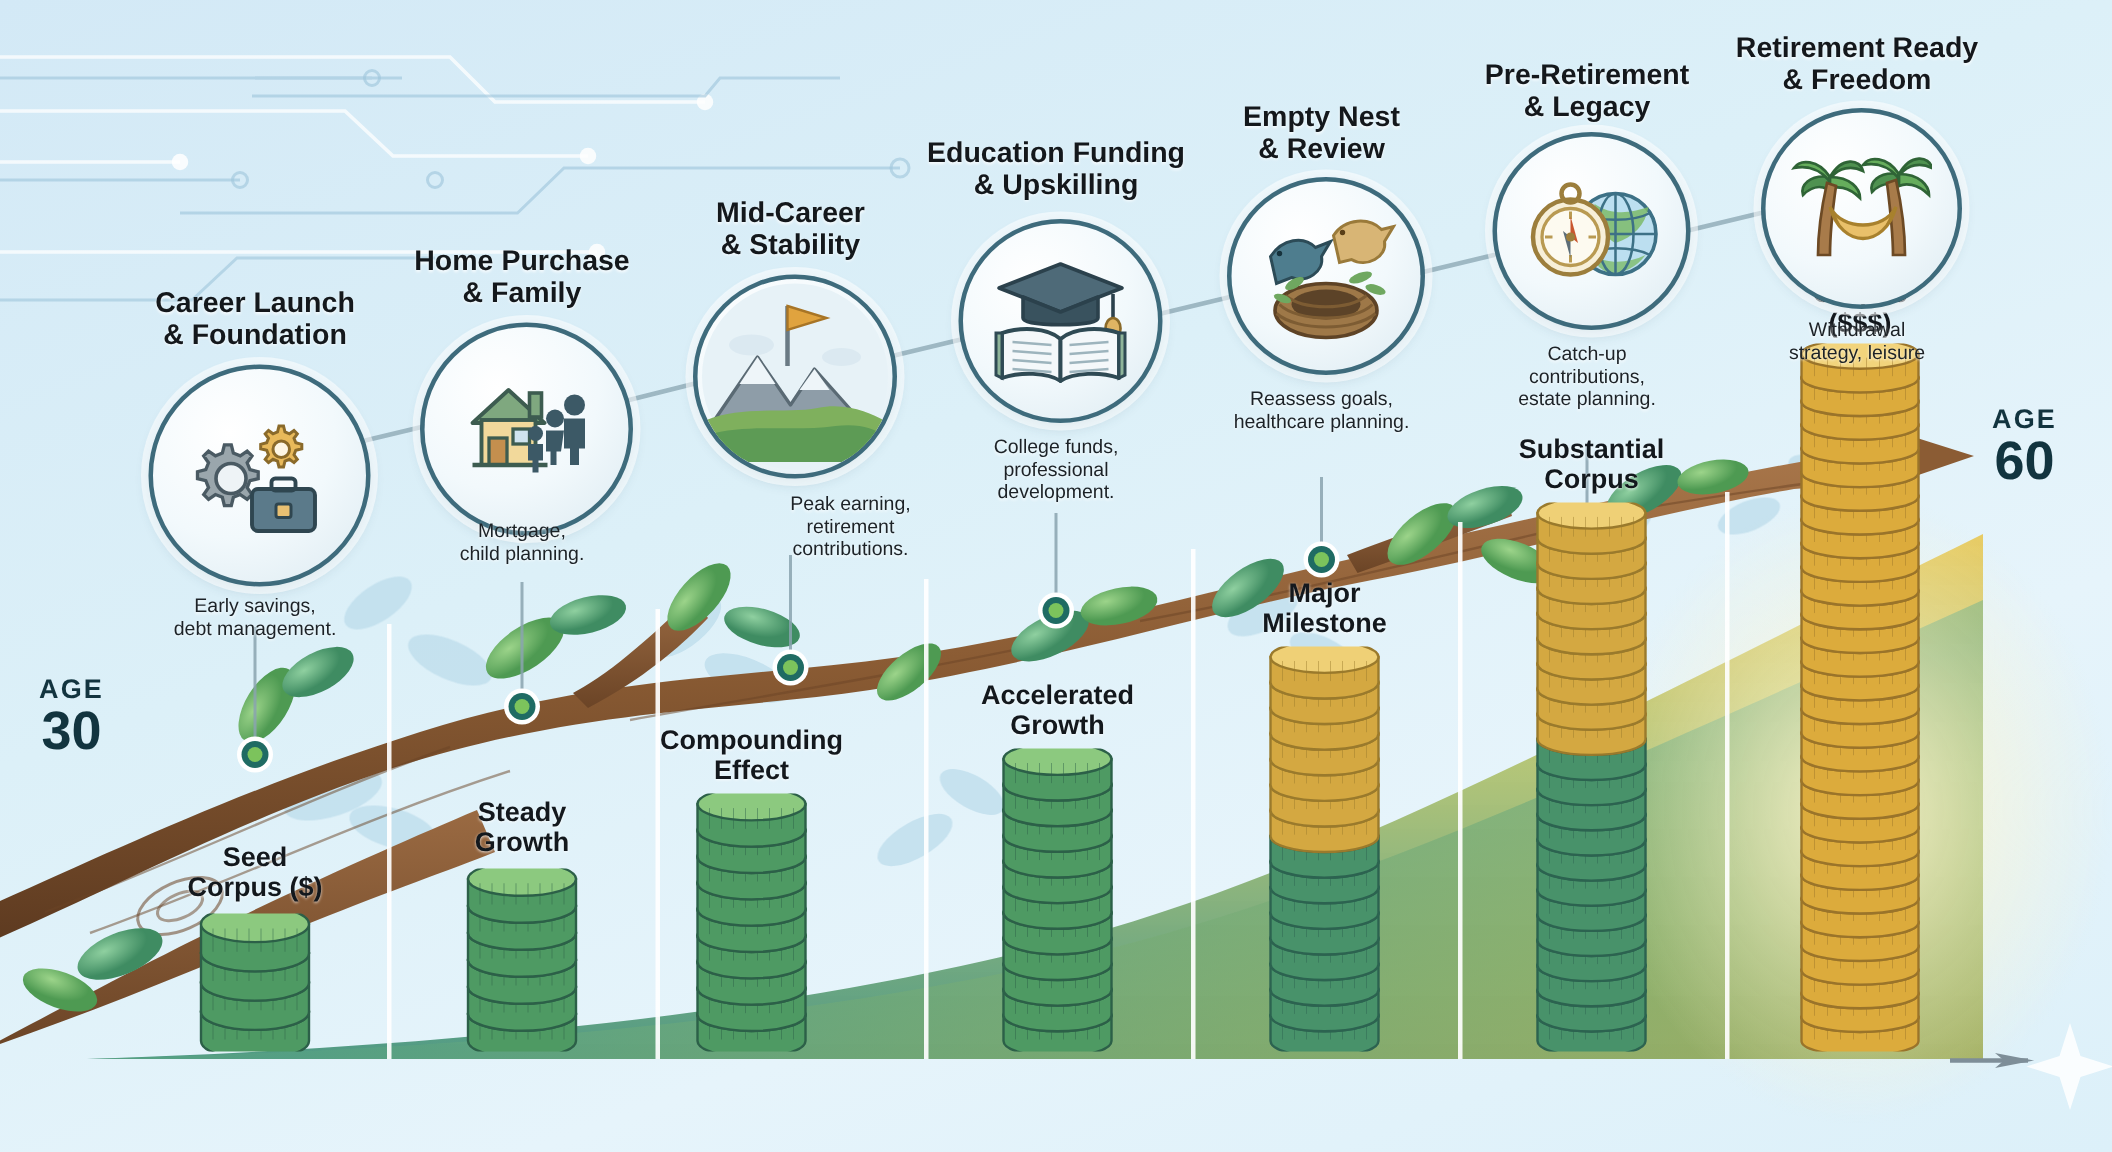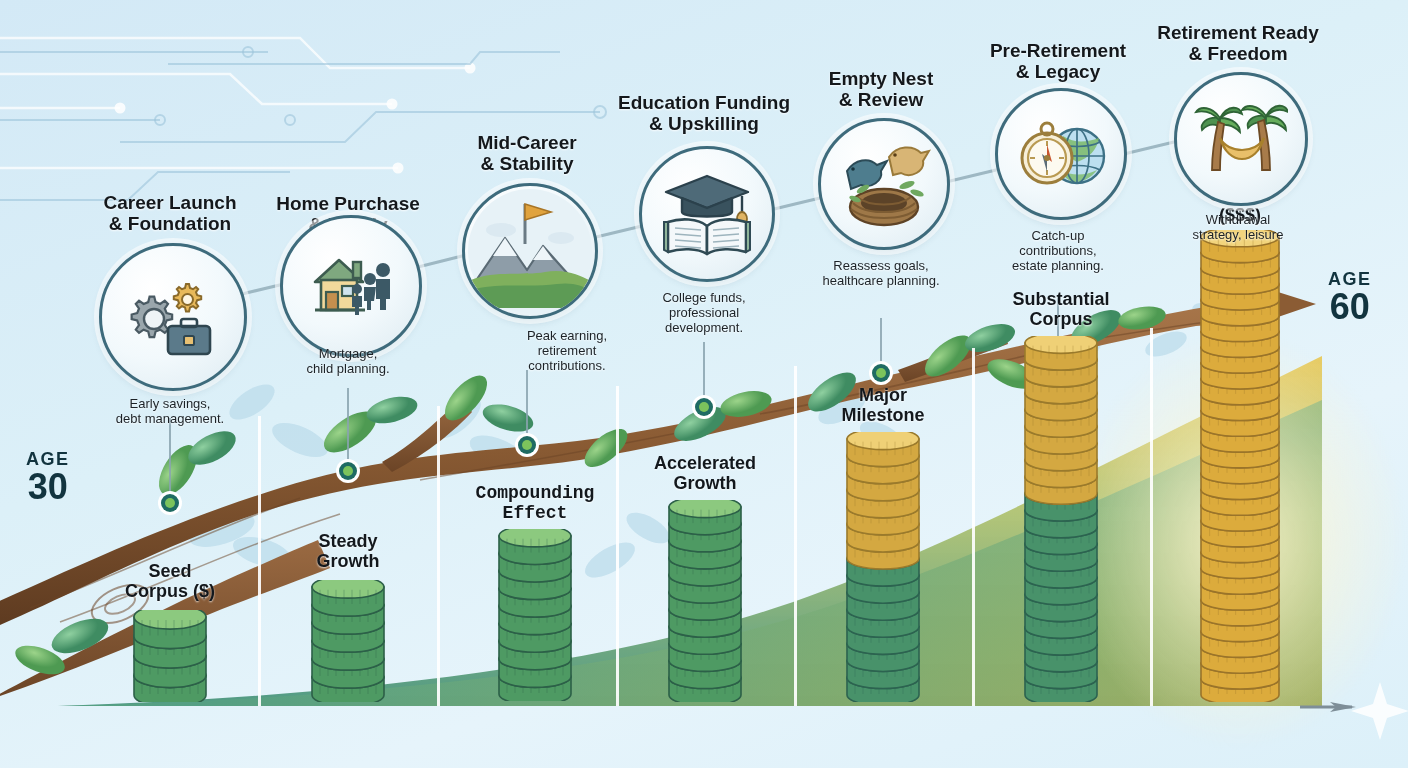--- a/index.html
+++ b/index.html
@@ -417,21 +417,21 @@
               <line x1="37" y1="9.79" x2="37" y2="24"></line>
               <line x1="45" y1="9.79" x2="45" y2="24"></line>
               <line x1="53" y1="9.79" x2="53" y2="24"></line>
               <line x1="61" y1="9.79" x2="61" y2="24"></line>
               <line x1="69" y1="9.79" x2="69" y2="24"></line>
             </g>
           </g>
         </svg>
     </div>
 
-    <div class="stack" style="left:494px;width:82px;bottom:62px;font-family:Liberation Mono, monospace;">
+    <div class="stack" style="left:460px;width:82px;bottom:62px;">
       <div class="lbl" style="bottom:182px;">
         <span>Compounding</span><br>
         <span>Effect</span>
       </div>
       <svg width="82" height="172" viewBox="0 0 82 172">
           <g id="g2">
             <path d="M 5 147.44444444444446 V 165 A 36 10.884444444444446 0 0 0 77 165 V 147.44444444444446 Z" fill="#4e9a63" stroke="#2c6048" stroke-width="1.6"></path>
             <ellipse cx="41" cy="147.44444444444446" rx="36" ry="10.884444444444446" fill="#8cc97f" stroke="#2c6048" stroke-width="1.6"></ellipse>
             <g stroke="#2c6048" stroke-width="0.7" opacity="0.45">
               <line x1="13" y1="150.16555555555556" x2="13" y2="164"></line>
@@ -1531,21 +1531,21 @@
         <rect x="54" y="62" width="10" height="9" rx="1.6" fill="#e8c072" stroke="#2f4650" stroke-width="2"></rect>
       </svg>
     </div>
     <div class="caption" style="top:216px;">
       <span>Early savings,</span><br>
       <span>debt management.</span>
     </div>
   </div>
 
   <div class="node" style="left:280px;top:152px;width:136px;height:0;">
-    <div class="title" style="top:12px;margin-top:29px;">
+    <div class="title" style="top:12px;">
       <span>Home Purchase</span><br>
       <span>&amp; Family</span>
     </div>
     <div class="circ" style="left:0px;top:63px;width:136px;height:136px;">
       <svg width="84" height="80" viewBox="0 0 84 80">
         <path d="M6 36 L30 14 L54 36 Z" fill="#7fa87f" stroke="#3d5c50" stroke-width="2.6" stroke-linejoin="round"></path>
         <rect x="12" y="34" width="36" height="30" fill="#f2d99b" stroke="#3d5c50" stroke-width="2.6"></rect>
         <rect x="44" y="16" width="8" height="16" fill="#7fa87f" stroke="#3d5c50" stroke-width="2.4"></rect>
         <rect x="17" y="46" width="12" height="18" fill="#c48f4e" stroke="#3d5c50" stroke-width="2.2"></rect>
         <rect x="33" y="40" width="11" height="10" fill="#cfe3ee" stroke="#3d5c50" stroke-width="2.2"></rect>

